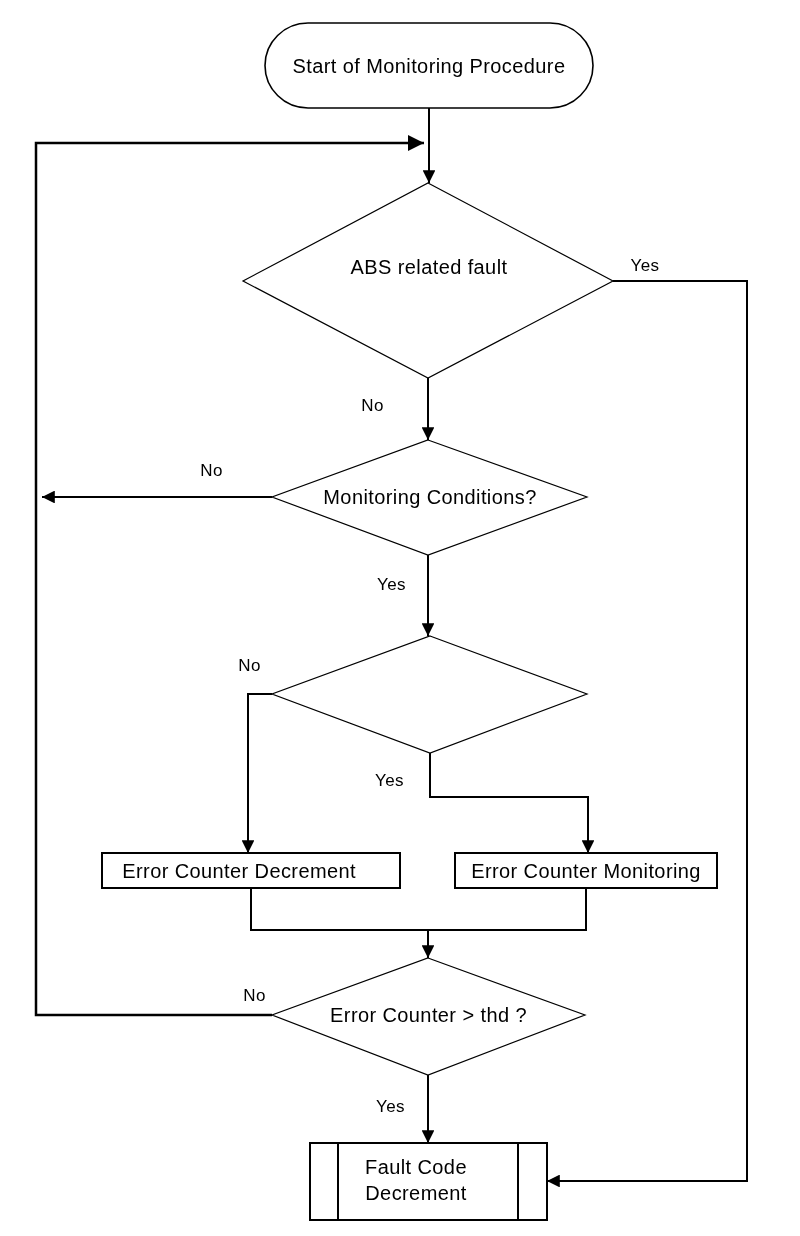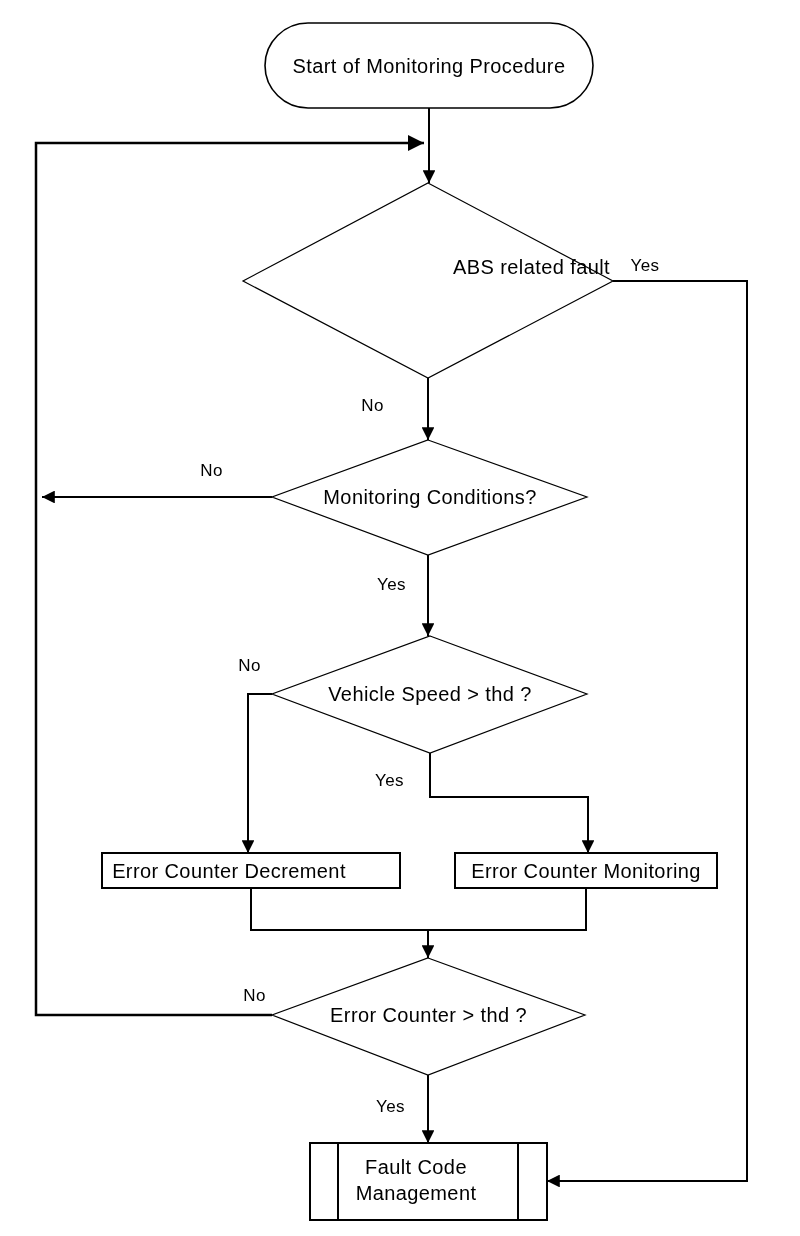--- a/index.html
+++ b/index.html
@@ -81,37 +81,36 @@
 
     <rect x="455" y="853" width="262" height="35" fill="#ffffff" stroke="#000000" stroke-width="2"></rect>
 
     <rect x="310" y="1143" width="237" height="77" fill="#ffffff" stroke="#000000" stroke-width="2"></rect>
     <line x1="338" y1="1143" x2="338" y2="1220" stroke="#000000" stroke-width="2"></line>
     <line x1="518" y1="1143" x2="518" y2="1220" stroke="#000000" stroke-width="2"></line>
   </svg>
 
   <div class="lbl" style="left:265px; top:54px; width:328px;">Start of Monitoring Procedure</div>
 
-  <div class="lbl multiline" style="left:248px; top:254px; width:362px;text-align:right;">
+  <div class="lbl multiline" style="left:248px; top:254px; width:362px;">
     <div>ABS related fault</div>
   </div>
 
   <div class="lbl" style="left:272px; top:485px; width:316px;">Monitoring Conditions?</div>
 
-  <div class="lbl" style="left:272px; top:682px; width:316px;">Vehicle Speed &gt; thd ?</div>
 
-  <div class="lbl" style="left:102px; top:859px; width:254px;">Error Counter Decrement</div>
+  <div class="lbl" style="left:102px; top:859px; width:254px;text-align:right;">Error Counter Decrement</div>
 
   <div class="lbl" style="left:455px; top:859px; width:262px;">Error Counter Monitoring</div>
 
   <div class="lbl" style="left:272px; top:1003px; width:313px;">Error Counter &gt; thd ?</div>
 
   <div class="lbl multiline" style="left:338px; top:1154px; width:156px;">
     <div>Fault Code</div>
-    <div>Management</div>
+    <div>Decrement</div>
   </div>
 
   <div class="lbl edge-lbl" style="left:615px; top:254px; width:60px;">Yes</div>
 
   <div class="lbl edge-lbl" style="left:345px; top:394px; width:55px;">No</div>
 
   <div class="lbl edge-lbl" style="left:184px; top:459px; width:55px;">No</div>
 
   <div class="lbl edge-lbl" style="left:364px; top:573px; width:55px;">Yes</div>
 

